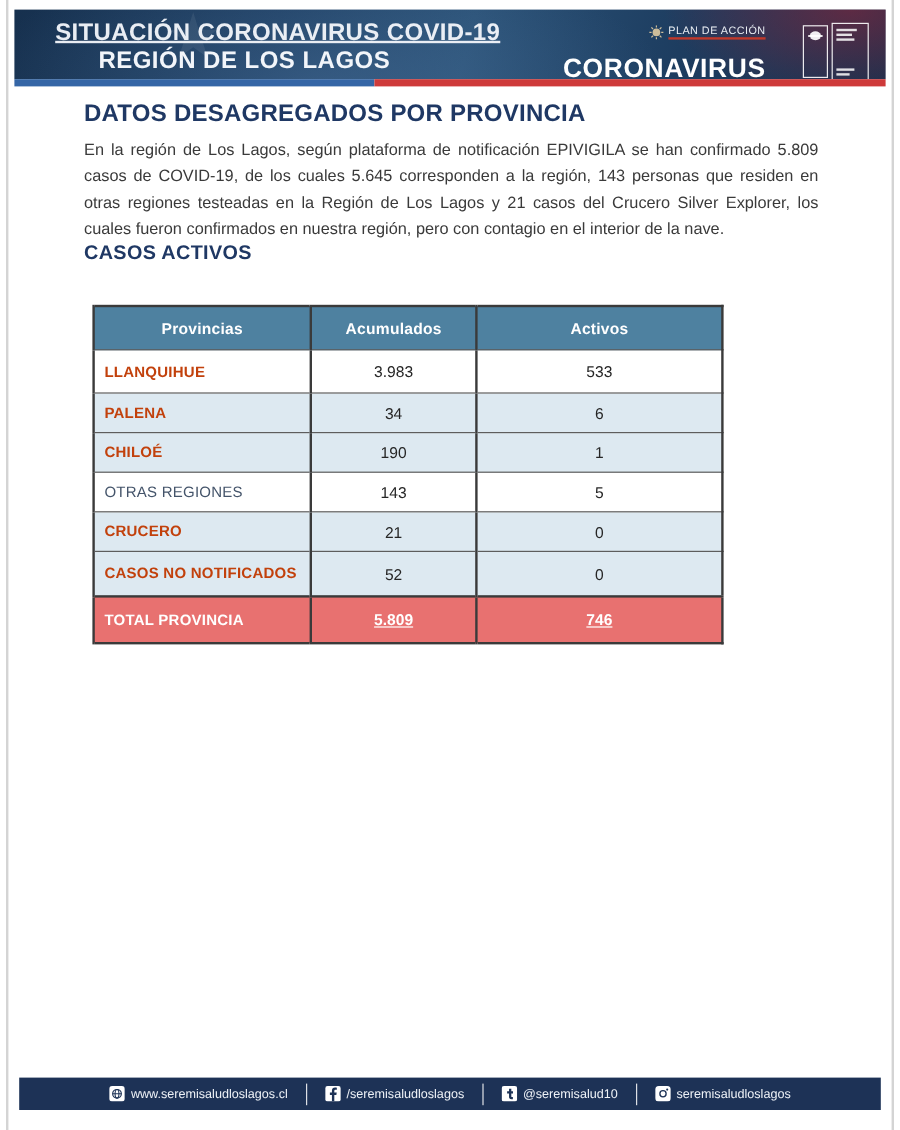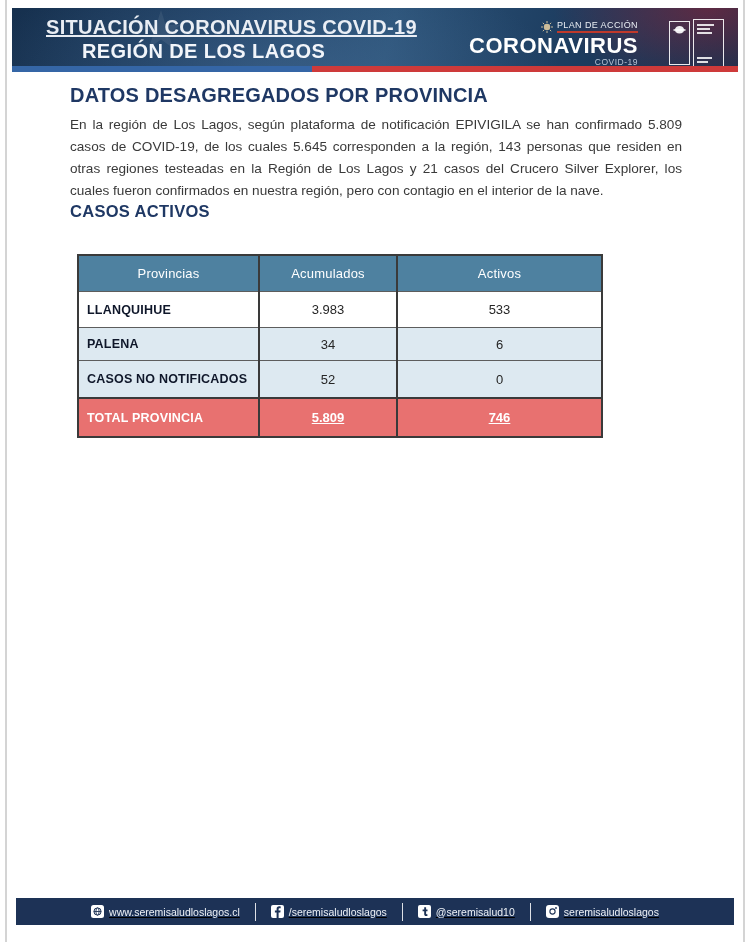--- a/index.html
+++ b/index.html
@@ -27,21 +27,21 @@
   }
   .banner-text{position:absolute;left:34px;top:7px;color:#f2f5fa;}
   .banner-title{font-size:20px;font-weight:700;letter-spacing:.3px;line-height:24px;opacity:.96;text-decoration:underline;}
   .banner-subtitle{font-size:20px;font-weight:700;letter-spacing:.4px;line-height:24px;margin-left:36px;}
 
   .corona-block{position:absolute;right:100px;top:12px;width:170px;text-align:right;color:#fff;}
   .plan-row{display:flex;align-items:center;justify-content:flex-end;gap:4px;}
   .plan-label{font-size:9px;font-weight:400;letter-spacing:.4px;color:#e9edf3;
     border-bottom:2px solid #c0392b;padding-bottom:1px;}
   .virus-icon{width:12px;height:12px;display:inline-block;}
-  .brand{font-size:22px;font-weight:700;letter-spacing:.5px;line-height:23px;margin-top:1px;}
+  .brand{font-size:22px;font-weight:700;letter-spacing:.5px;line-height:23px;margin-top:12px;}
   .brand-sub{font-size:8.5px;color:#b7c4d6;letter-spacing:.5px;margin-top:0px;}
 
   .gov-logo{position:absolute;right:14px;top:11px;display:flex;gap:3px;align-items:flex-start;}
   .gov-box1{width:19px;height:42px;border:1px solid rgba(255,255,255,.9);margin-top:2px;
     display:flex;justify-content:center;}
   .gov-box2{width:29px;height:48px;border:1px solid rgba(255,255,255,.9);position:relative;}
   .gov-emblem{margin-top:3px;}
   .gov-line{position:absolute;left:3px;height:2px;background:rgba(255,255,255,.85);}
 
   
@@ -54,37 +54,37 @@
   .intro{position:absolute;left:70px;top:114px;width:612px;font-size:13.6px;line-height:22px;
     color:#3a3a3a;text-align:justify;}
   .h2{position:absolute;left:70px;top:202px;font-size:16.5px;font-weight:700;color:#1f3864;letter-spacing:.3px;}
 
   
   table.cases{position:absolute;left:77px;top:254px;width:524px;border-collapse:collapse;
     table-layout:fixed;border:2px solid #3a3a3a;}
   table.cases col.c1{width:181px;} table.cases col.c2{width:138px;} table.cases col.c3{width:205px;}
   table.cases th, table.cases td{border-left:2px solid #3a3a3a;border-top:1.5px solid #5d5d5d;}
   table.cases th{
-    background:var(--table-header-bg,#4e81a0);color:#fff;font-size:13px;font-weight:400;
+    background:var(--table-header-bg,#4e81a0);color:#fff;font-size:13px;font-weight:700;
     height:33px;text-align:center;letter-spacing:.2px;
   }
-  td.prov{font-size:12.5px;font-weight:700;color:#0f172a;padding-left:8px;letter-spacing:.2px;}
+  td.prov{font-size:12.5px;font-weight:700;color:#c2410c;padding-left:8px;letter-spacing:.2px;}
   td.prov.regular{font-weight:400;color:#44546a;}
   td.num{font-size:13px;color:#262626;text-align:center;}
   tr.rw{background:#ffffff;} tr.rb{background:var(--alt-row-bg,#dde9f1);padding-left:11px;}
   tr.r-tall td{height:33px;} tr.r-std td{height:30px;} tr.r-big td{height:34px;}
   tr.row-total{background:var(--total-row-bg,#e87170);}
   tr.row-total td{height:35px;border-top:2px solid #3a3a3a;}
   tr.row-total td.prov{color:#ffffff;}
   tr.row-total td.num{color:#ffffff;font-weight:700;text-decoration:underline;}
 
   
   .footer-bar{
     position:absolute;left:16px;top:898px;width:718px;height:27px;
-    background:var(--footer-bg,#1d3256);display:flex;align-items:center;justify-content:center;gap:15px;text-decoration:underline;
+    background:var(--footer-bg,#1d3256);display:flex;align-items:center;justify-content:center;gap:15px;
   }
   .footer-item{display:flex;align-items:center;gap:5px;color:#eef2f7;font-size:10.5px;cursor:pointer;}
   .footer-sep{width:1px;height:18px;background:rgba(255,255,255,.85);}
   .sicon{width:13px;height:13px;display:block;}
 </style>
 </head>
 <body>
 
 <div class="page-edge left"></div>
 <div class="page-edge right"></div>
@@ -159,20 +159,35 @@
     <tr class="rw r-tall">
       <td class="prov">LLANQUIHUE</td>
       <td class="num">3.983</td>
       <td class="num">533</td>
     </tr>
     <tr class="rb r-std">
       <td class="prov">PALENA</td>
       <td class="num">34</td>
       <td class="num">6</td>
     </tr>
+    <tr class="rb r-std">
+      <td class="prov">CHILOÉ</td>
+      <td class="num">190</td>
+      <td class="num">1</td>
+    </tr>
+    <tr class="rw r-std">
+      <td class="prov regular">OTRAS REGIONES</td>
+      <td class="num">143</td>
+      <td class="num">5</td>
+    </tr>
+    <tr class="rb r-std">
+      <td class="prov">CRUCERO</td>
+      <td class="num">21</td>
+      <td class="num">0</td>
+    </tr>
     <tr class="rb r-big">
       <td class="prov">CASOS NO NOTIFICADOS</td>
       <td class="num">52</td>
       <td class="num">0</td>
     </tr>
     <tr class="row-total">
       <td class="prov">TOTAL PROVINCIA</td>
       <td class="num">5.809</td>
       <td class="num">746</td>
     </tr>

